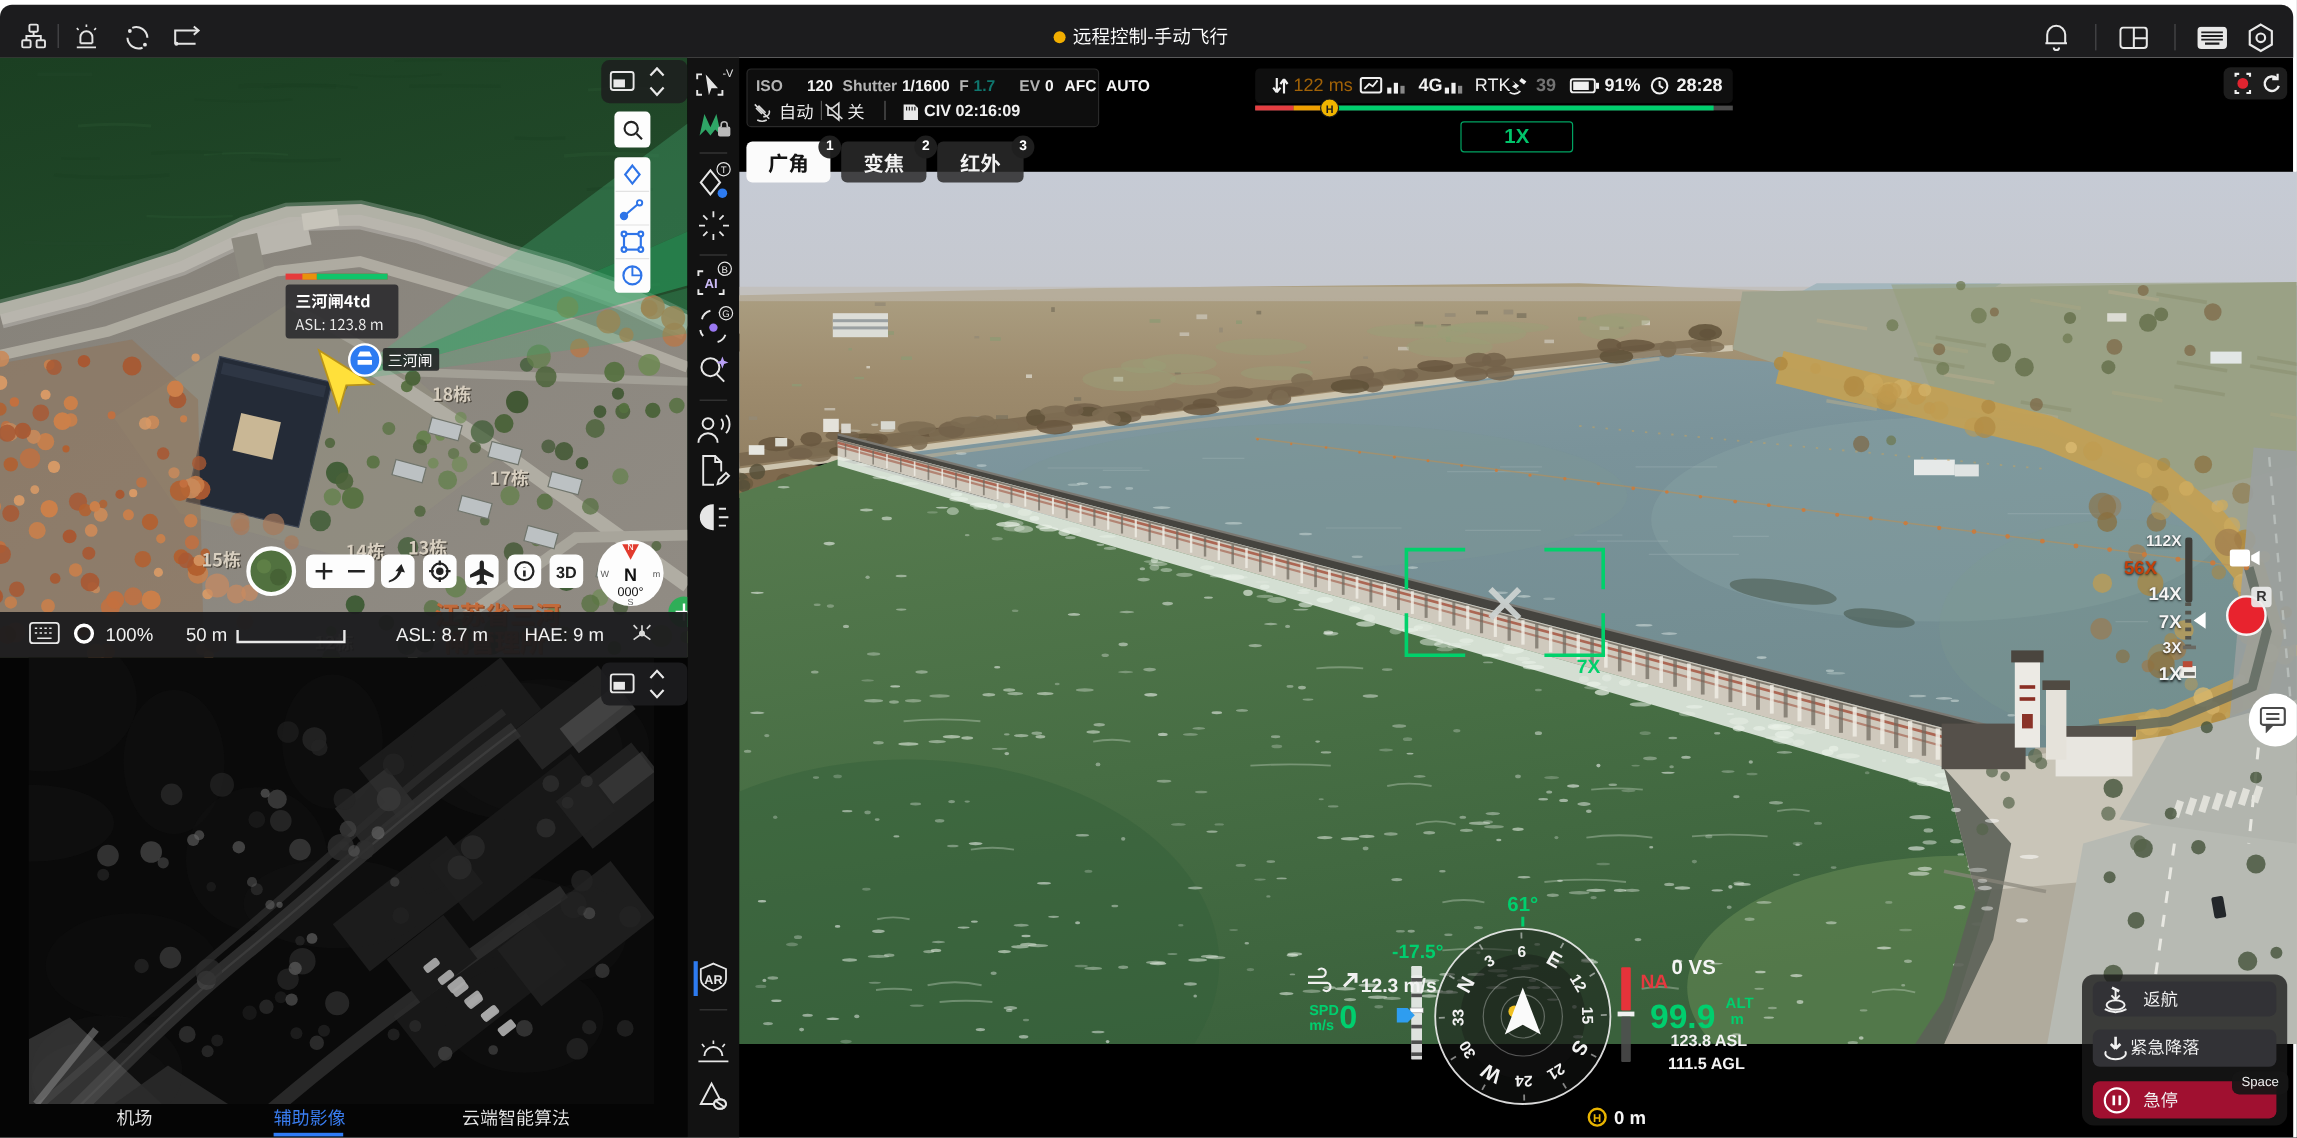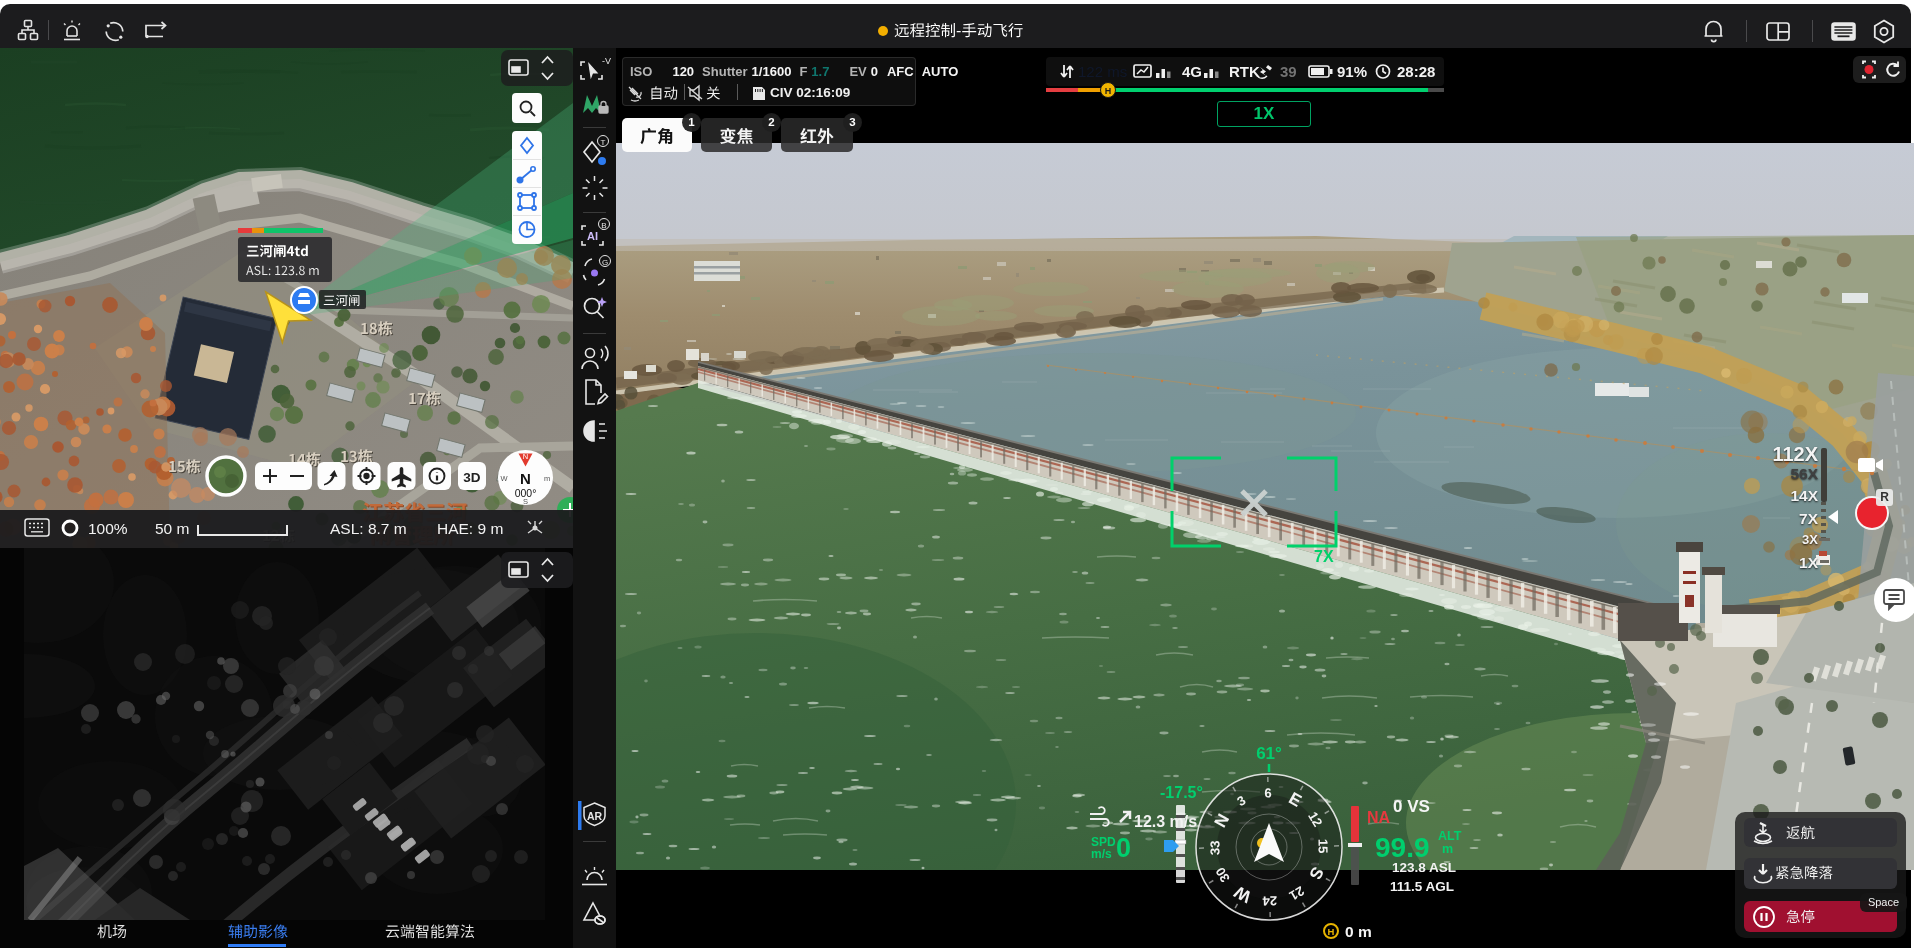--- a/index.html
+++ b/index.html
@@ -1701,45 +1701,45 @@
 <g>
       <rect x="263" y="9" width="20" height="11" rx="2" fill="none" stroke="#f0f0f0" stroke-width="1.6"></rect>
       <rect x="265" y="11" width="13" height="7" fill="#f0f0f0"></rect>
       <rect x="284" y="12" width="2.5" height="5" fill="#f0f0f0"></rect>
     </g>
 <g fill="none" stroke="#f0f0f0" stroke-width="1.7">
       <circle cx="337" cy="14.5" r="6.5"></circle>
       <path d="M337 10.5 v4 l3 2"></path>
     </g>
 </svg>
-<div style="position:absolute;left:1078px;top:63px;font-family:'Liberation Sans',sans-serif;font-size:15px;font-weight:normal;color:#0f172a;white-space:nowrap">122 ms</div>
+<div style="position:absolute;left:1078px;top:63px;font-family:'Liberation Sans',sans-serif;font-size:15px;font-weight:normal;color:#a16207;white-space:nowrap">122 ms</div>
 <div style="position:absolute;left:1182px;top:63px;font-family:'Liberation Sans',sans-serif;font-size:15px;font-weight:bold;color:#f2f2f2;white-space:nowrap">4G</div>
-<div style="position:absolute;left:1229px;top:63px;font-family:'Liberation Sans',sans-serif;font-size:15px;font-weight:bold;color:#f2f2f2;white-space:nowrap">RTK</div>
+<div style="position:absolute;left:1229px;top:63px;font-family:'Liberation Sans',sans-serif;font-size:15px;font-weight:normal;color:#f2f2f2;white-space:nowrap">RTK</div>
 <div style="position:absolute;left:1280px;top:63px;font-family:'Liberation Sans',sans-serif;font-size:15px;font-weight:bold;color:#737373;white-space:nowrap">39</div>
 <div style="position:absolute;left:1337px;top:63px;font-family:'Liberation Sans',sans-serif;font-size:15px;font-weight:bold;color:#f2f2f2;white-space:nowrap">91%</div>
 <div style="position:absolute;left:1397px;top:63px;font-family:Liberation Sans, sans-serif;font-size:15px;font-weight:bold;color:#f2f2f2;white-space:nowrap">28:28</div>
 <div style="position:absolute;left:1046px;top:88px;width:398px;height:4px;background:#4a4a4a"></div>
 <div style="position:absolute;left:1046px;top:88px;width:32px;height:4px;background:#e53e41"></div>
 <div style="position:absolute;left:1078px;top:88px;width:30px;height:4px;background:#ef9f00"></div>
 <div style="position:absolute;left:1108px;top:88px;width:320px;height:4px;background:#00cf6e"></div>
 <div style="position:absolute;left:1100px;top:82px;width:16px;height:16px;border-radius:50%;background:#f0b400;border:1.5px solid #1a1a1a;color:#1a1a1a;font-family:'Liberation Sans',sans-serif;font-size:9px;font-weight:bold;text-align:center;line-height:16px">H</div>
 <div style="position:absolute;left:1217px;top:101px;width:94px;height:26px;border:1.5px solid #00a362;border-radius:3px;background:rgba(0,0,0,0.35);color:#00c46a;font-family:'Liberation Sans',sans-serif;font-size:17px;font-weight:bold;display:flex;align-items:center;justify-content:center">1X</div>
 <div style="position:absolute;left:1853px;top:56px;width:53px;height:27px;background:rgba(32,32,32,0.9);border-radius:6px"></div>
 <svg style="position:absolute;left:1853px;top:56px" width="53" height="27" viewBox="0 0 53 27">
 <g stroke="#f0f0f0" stroke-width="1.8" fill="none">
       <path d="M10 8 v-2.5 h3 M19 5.5 h3 v2.5 M22 19 v2.5 h-3 M13 21.5 h-3 v-2.5"></path>
     </g>
 <circle cx="16" cy="13.5" r="4.5" fill="#e02430"></circle>
 <g stroke="#f0f0f0" stroke-width="2" fill="none">
       <path d="M44.5 9.5 a6 6 0 1 0 1.5 6"></path>
       <path d="M45 5.5 v4.5 h-4.5" fill="none" stroke-width="1.8"></path>
     </g>
 </svg>
-<div style="position:absolute;left:1770px;top:443px;width:48px;text-align:right;font-size:20px;font-family:'Liberation Sans',sans-serif;font-weight:bold;color:#f4f4f4;text-shadow:0 1px 2px rgba(0,0,0,0.8)">112X</div>
-<div style="position:absolute;left:1770px;top:465px;width:48px;text-align:right;font-size:15.5px;font-family:'Liberation Sans',sans-serif;font-weight:bold;color:#404040;text-shadow:0 1px 2px rgba(0,0,0,0.8)">56X</div>
+<div style="position:absolute;left:1770px;top:443px;width:48px;text-align:right;font-size:13px;font-family:'Liberation Sans',sans-serif;font-weight:bold;color:#f4f4f4;text-shadow:0 1px 2px rgba(0,0,0,0.8)">112X</div>
+<div style="position:absolute;left:1770px;top:465px;width:48px;text-align:left;font-size:15.5px;font-family:'Liberation Sans',sans-serif;font-weight:bold;color:#c2410c;text-shadow:0 1px 2px rgba(0,0,0,0.8)">56X</div>
 <div style="position:absolute;left:1770px;top:487px;width:48px;text-align:right;font-size:15.5px;font-family:'Liberation Sans',sans-serif;font-weight:bold;color:#f4f4f4;text-shadow:0 1px 2px rgba(0,0,0,0.8)">14X</div>
 <div style="position:absolute;left:1770px;top:510px;width:48px;text-align:right;font-size:15.5px;font-family:'Liberation Sans',sans-serif;font-weight:bold;color:#f4f4f4;text-shadow:0 1px 2px rgba(0,0,0,0.8)">7X</div>
 <div style="position:absolute;left:1770px;top:532px;width:48px;text-align:right;font-size:13px;font-family:'Liberation Sans',sans-serif;font-weight:bold;color:#f4f4f4;text-shadow:0 1px 2px rgba(0,0,0,0.8)">3X</div>
 <div style="position:absolute;left:1770px;top:554px;width:48px;text-align:right;font-size:15.5px;font-family:'Liberation Sans',sans-serif;font-weight:bold;color:#f4f4f4;text-shadow:0 1px 2px rgba(0,0,0,0.8)">1X</div>
 <div style="position:absolute;left:1821px;top:448px;width:6px;height:54px;background:#3f3e39;border-radius:2px"></div>
 <svg style="position:absolute;left:1818px;top:500px" width="14" height="75" viewBox="0 0 14 75">
     <g stroke="#55544c" stroke-width="5">
       <path d="M5.5 2 v40" stroke-dasharray="3 4"></path>
     </g>
     <rect x="1" y="38" width="11" height="3" fill="#6a6962"></rect>

